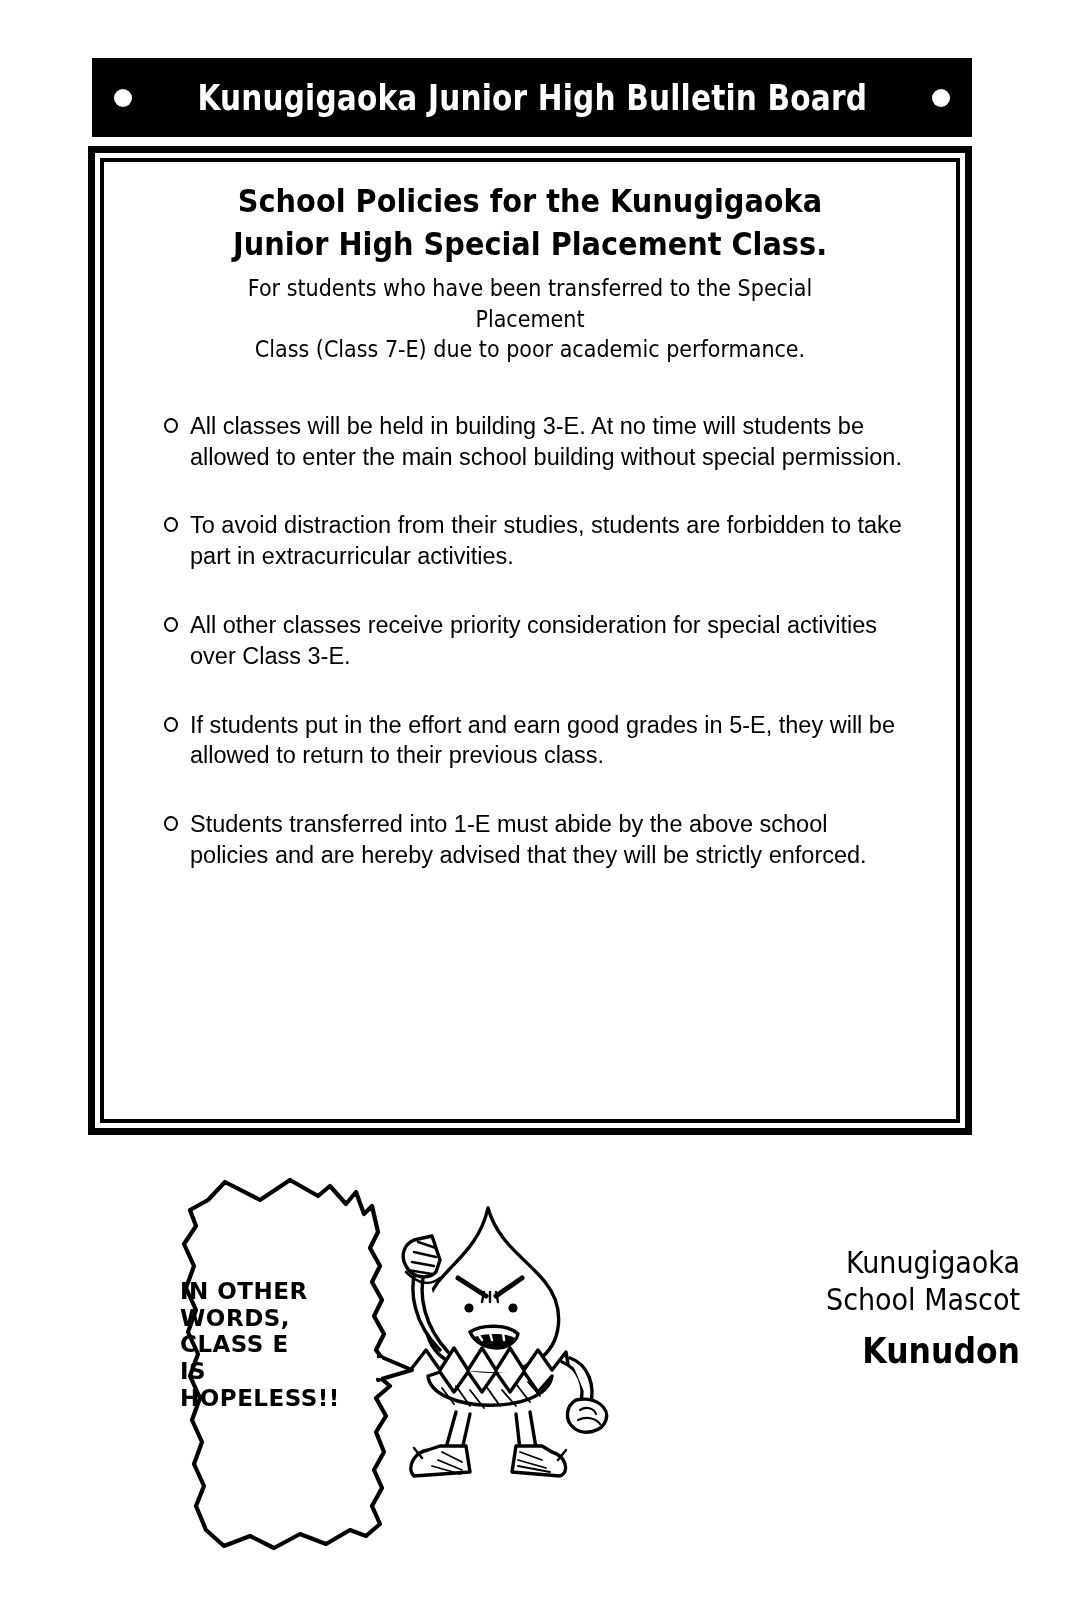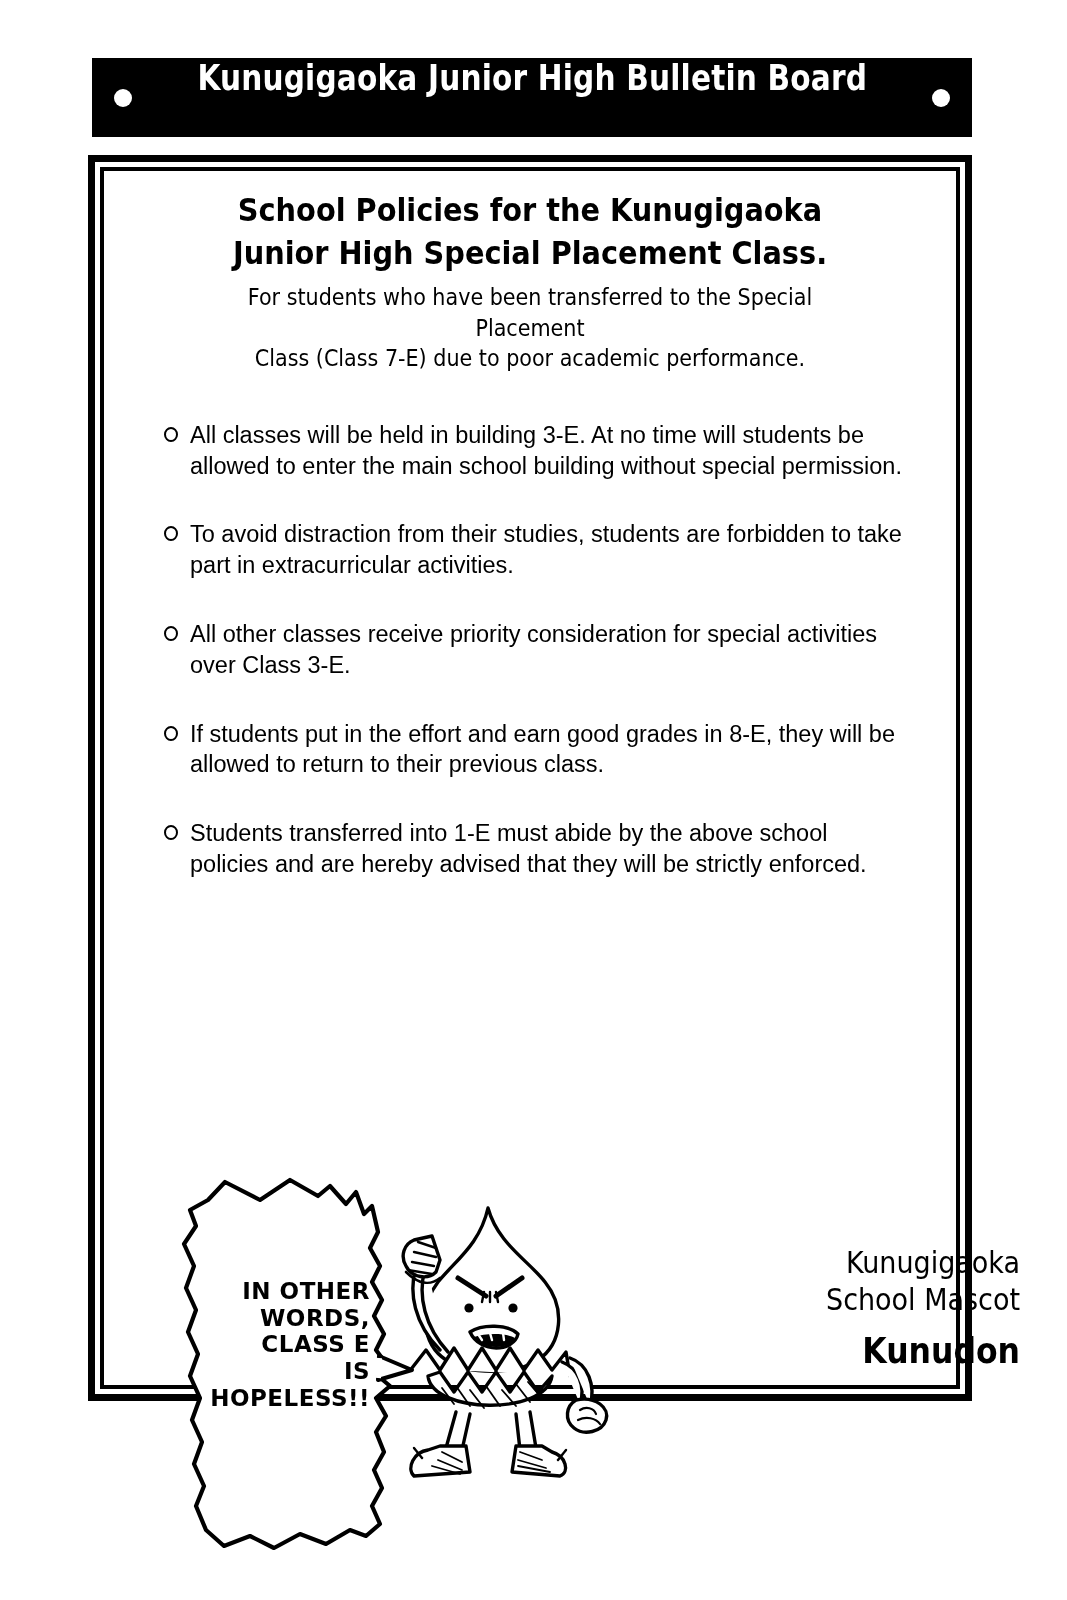--- a/index.html
+++ b/index.html
@@ -18,21 +18,21 @@
 
   
   #header-bar {
     position: absolute;
     left: 92px;
     top: 58px;
     width: 880px;
     height: 79px;
     background: #000000;
     display: flex;
-    align-items: flex-start;
+    align-items: center;
     justify-content: center;
   }
   #header-title {
     color: #ffffff;
     font-family: "DejaVu Sans Condensed", "Liberation Sans Narrow", "Liberation Sans", sans-serif;
     font-weight: bold;
     font-size: 35px;
     letter-spacing: 0.2px;
     transform: scaleX(0.94);
     white-space: nowrap;
@@ -46,23 +46,23 @@
     border-radius: 50%;
     background: #ffffff;
   }
   #header-dot-left  { left: 22px; }
   #header-dot-right { right: 22px; }
 
   
   #notice-frame {
     position: absolute;
     left: 88px;
-    top: 155px;
+    top: 146px;
     width: 884px;
-    height: 1246px;
+    height: 989px;
     border: 7px solid #000000;
     background: #ffffff;
     box-sizing: border-box;
   }
   #notice-inner {
     position: absolute;
     left: 5px;
     top: 5px;
     right: 5px;
     bottom: 5px;
@@ -135,21 +135,21 @@
     top: 30px;
     width: 265px;
     height: 400px;
   }
   #speech-bubble svg { display: block; }
   #speech-text {
     position: absolute;
     left: 30px;
     top: 108px;
     width: 190px;
-    text-align: right;
+    text-align: left;
     font-family: "DejaVu Sans", sans-serif;
     font-weight: bold;
     font-size: 23px;
     line-height: 1.16;
     letter-spacing: 0.5px;
     white-space: pre-line;
   }
 
   
   #mascot-figure {
@@ -210,21 +210,21 @@
       <li class="policy-item">
         <span class="policy-bullet"></span>
         <span>To avoid distraction from their studies, students are forbidden to take part in extracurricular activities.</span>
       </li>
       <li class="policy-item">
         <span class="policy-bullet"></span>
         <span>All other classes receive priority consideration for special activities over Class 3-E.</span>
       </li>
       <li class="policy-item">
         <span class="policy-bullet"></span>
-        <span>If students put in the effort and earn good grades in 8-E,  they will be allowed to return to their previous class.</span>
+        <span>If students put in the effort and earn good grades in 5-E,  they will be allowed to return to their previous class.</span>
       </li>
       <li class="policy-item">
         <span class="policy-bullet"></span>
         <span>Students transferred into 1-E must abide by the above school policies and are hereby advised that they will be strictly enforced.</span>
       </li>
     </ul>
 
   </div>
 </div>
 

